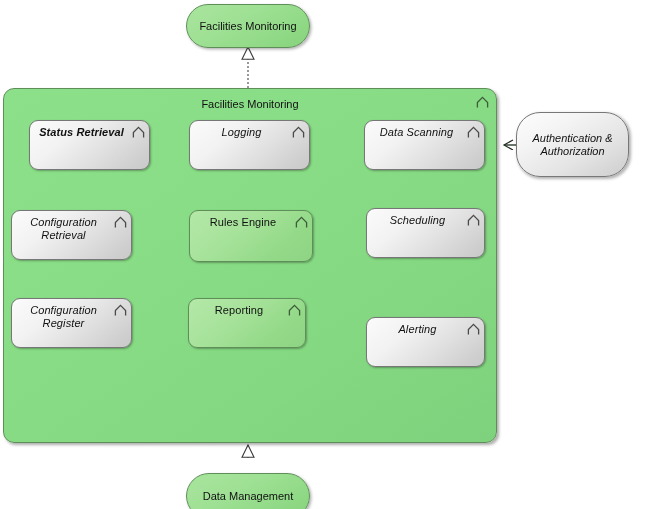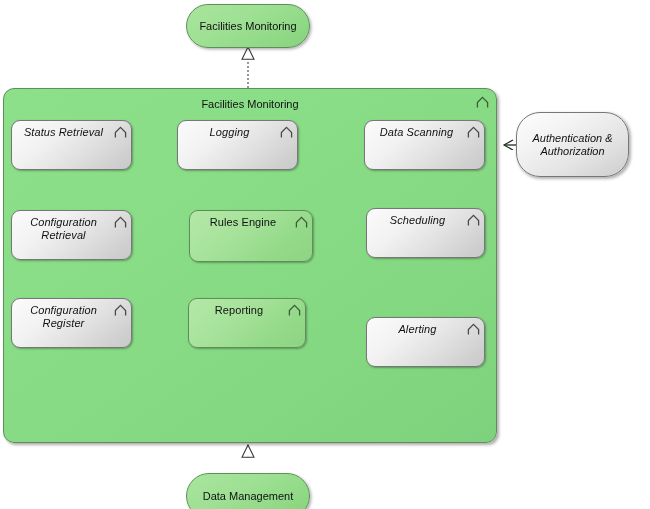--- a/index.html
+++ b/index.html
@@ -185,28 +185,28 @@
     <span>Facilities Monitoring</span>
   </div>
 
   <div id="container-facilities">
     <div class="container-title">Facilities Monitoring</div>
     <svg class="fn-icon" style="right:7px; top:7px;" viewBox="0 0 14 14" xmlns="http://www.w3.org/2000/svg">
       <path d="M1.5,12.5 L1.5,7 L7,1.5 L12.5,7 L12.5,12.5" fill="none" stroke="#3e5c3a" stroke-width="1.4"></path>
     </svg>
   </div>
 
-  <div class="node grey italic" id="node-status-retrieval" style="left:11px; top:120px; width:121px; height:50px;">
+  <div class="node grey italic" id="node-status-retrieval" style="left:29px; top:120px; width:121px; height:50px;font-weight:bold;">
     <div class="label">Status Retrieval</div>
     <svg class="fn-icon" viewBox="0 0 14 14" xmlns="http://www.w3.org/2000/svg">
       <path d="M1.5,12.5 L1.5,7 L7,1.5 L12.5,7 L12.5,12.5" fill="none" stroke="#4a4a4a" stroke-width="1.4"></path>
     </svg>
   </div>
 
-  <div class="node grey italic" id="node-logging" style="left:177px; top:120px; width:121px; height:50px;">
+  <div class="node grey italic" id="node-logging" style="left:189px; top:120px; width:121px; height:50px;">
     <div class="label">Logging</div>
     <svg class="fn-icon" viewBox="0 0 14 14" xmlns="http://www.w3.org/2000/svg">
       <path d="M1.5,12.5 L1.5,7 L7,1.5 L12.5,7 L12.5,12.5" fill="none" stroke="#4a4a4a" stroke-width="1.4"></path>
     </svg>
   </div>
 
   <div class="node grey italic" id="node-data-scanning" style="left:364px; top:120px; width:121px; height:50px;">
     <div class="label">Data Scanning</div>
     <svg class="fn-icon" viewBox="0 0 14 14" xmlns="http://www.w3.org/2000/svg">
       <path d="M1.5,12.5 L1.5,7 L7,1.5 L12.5,7 L12.5,12.5" fill="none" stroke="#4a4a4a" stroke-width="1.4"></path>

